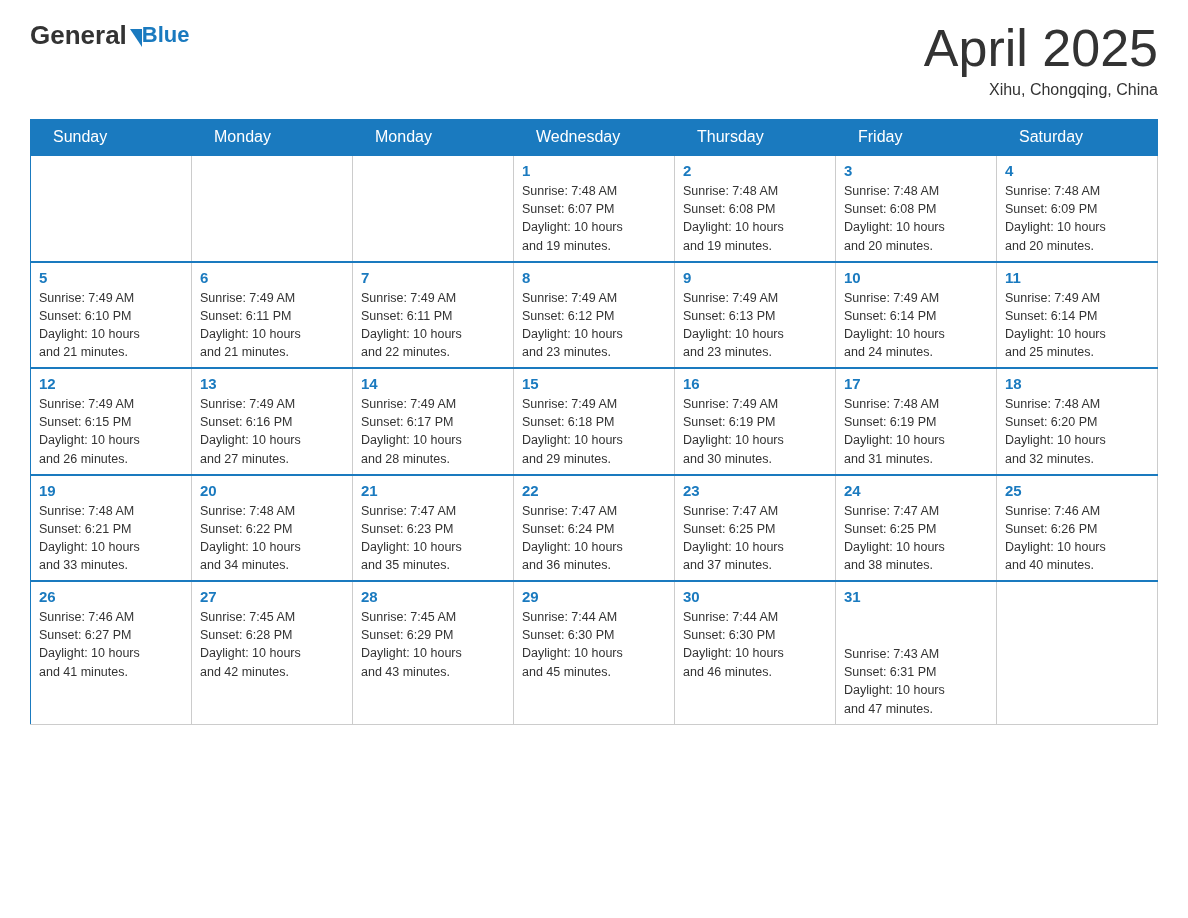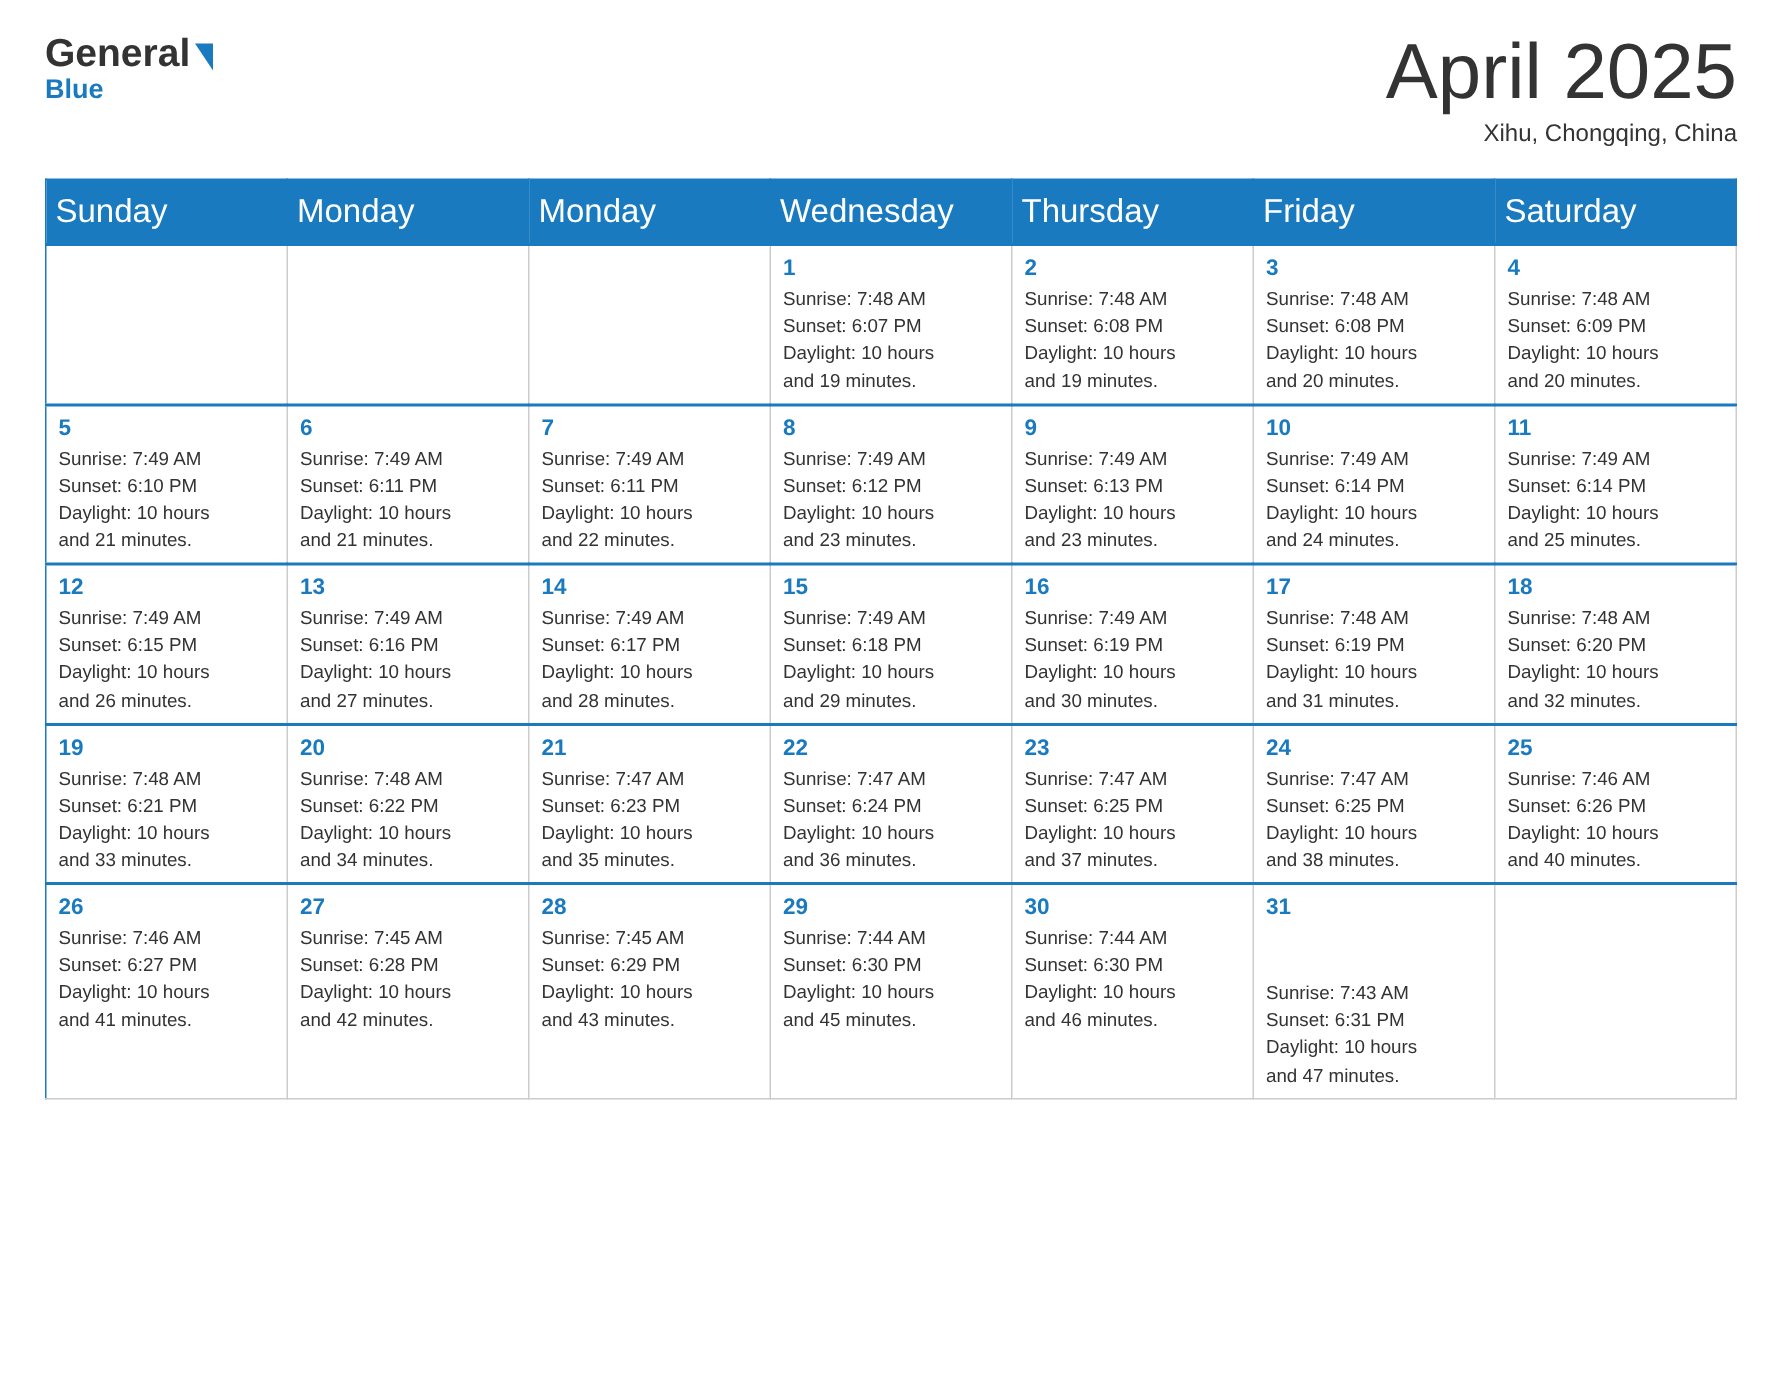--- a/index.html
+++ b/index.html
@@ -12,43 +12,43 @@
       padding: 20px 30px;
     }
     .header {
       display: flex;
       justify-content: space-between;
       align-items: flex-start;
       margin-bottom: 20px;
     }
     .logo {
       display: flex;
-      flex-direction: column;
-      align-items: flex-start;
+      flex-direction: row;
+      align-items: center;
     }
     .logo-top {
       display: flex;
       align-items: center;
     }
     .logo-general {
       font-size: 26px;
       font-weight: bold;
       color: #333;
     }
     .logo-triangle {
       width: 0;
       height: 0;
       border-left: 12px solid transparent;
       border-right: 0px solid transparent;
       border-top: 18px solid #1a7abf;
       margin-left: 3px;
       margin-top: 4px;
     }
     .logo-blue {
-      font-size: 18px;
+      font-size: 22px;
       font-weight: bold;
       color: #1a7abf;
       margin-top: -2px;
     }
     .title-block {
       text-align: right;
     }
     .month-title {
       font-size: 52px;
       font-weight: normal;
@@ -60,23 +60,23 @@
       color: #333;
       margin-top: 4px;
     }
     .calendar {
       width: 100%;
       border-collapse: collapse;
     }
     .calendar thead tr th {
       background-color: #1a7abf;
       color: #fff;
-      font-size: 22px;
+      font-size: 16px;
       font-weight: normal;
-      padding: 8px 6px;
+      padding: 8px 22px;
       text-align: left;
       border: 1px solid #1a7abf;
     }
     .calendar tbody tr td {
       border: 1px solid #ccc;
       vertical-align: top;
       padding: 6px 8px;
       width: calc(100% / 7);
       min-height: 110px;
       font-size: 13px;

